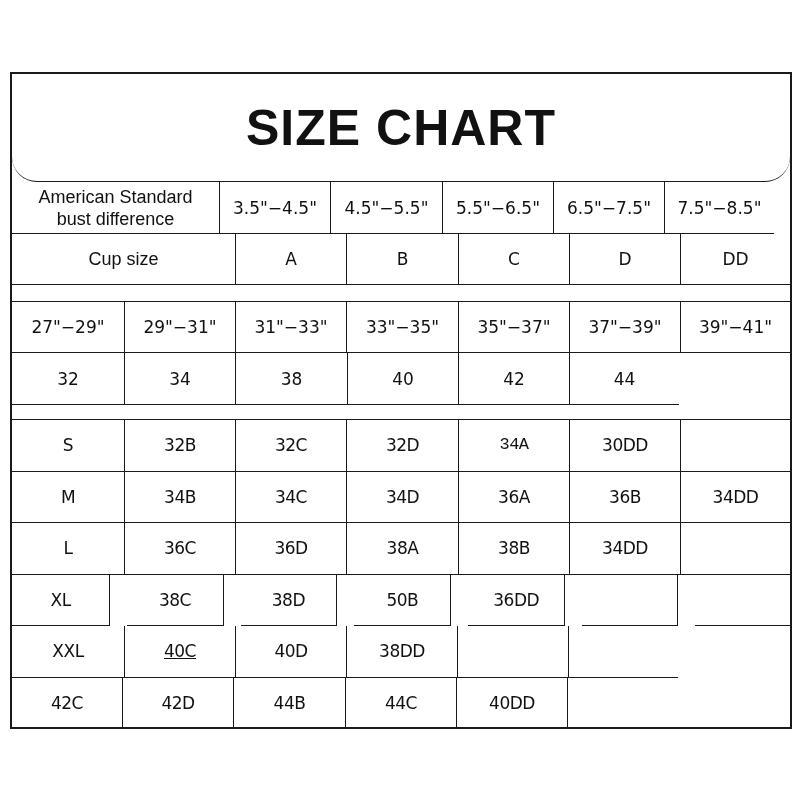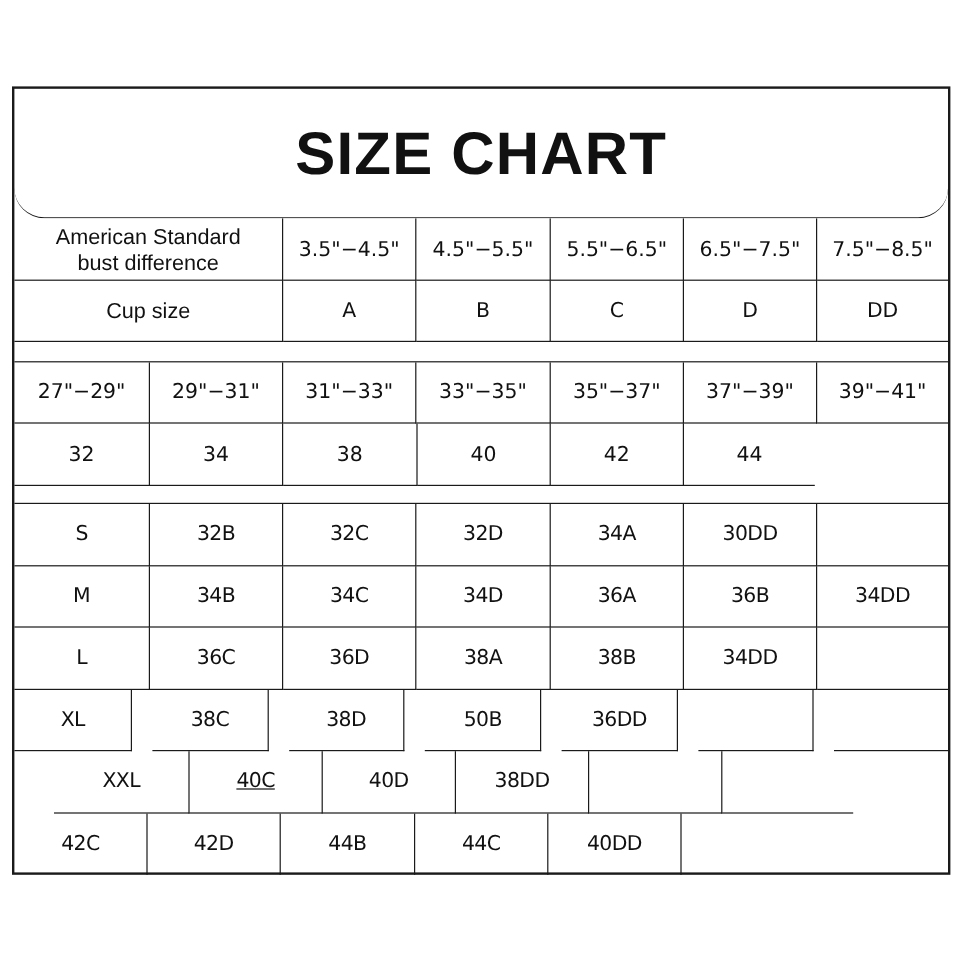--- a/index.html
+++ b/index.html
@@ -13,21 +13,21 @@
   .narrow{font-family:"DejaVu Sans",sans-serif;font-size:17px;letter-spacing:-0.5px;}
   .mono{font-family:"DejaVu Sans",sans-serif;font-size:17px;}
 </style>
 </head>
 <body>
 
 <div class="frame">
   <div class="title">SIZE CHART</div>
 
   <div class="row" style="top:108px;height:52px;">
-    <div class="cell" style="width:224px;flex-direction:column;">
+    <div class="cell" style="width:208px;flex-direction:column;">
       <span>American Standard</span>
       <span>bust difference</span>
     </div>
     <div class="cell mono" style="width:111px">3.5"−4.5"</div>
     <div class="cell mono" style="width:112px">4.5"−5.5"</div>
     <div class="cell mono" style="width:111px">5.5"−6.5"</div>
     <div class="cell mono" style="width:111px">6.5"−7.5"</div>
     <div class="cell mono" style="width:109px">7.5"−8.5"</div>
   </div>
 
@@ -62,21 +62,21 @@
   </div>
 
   <div class="gap" style="top:331px;height:15px;"></div>
 
   <div id="size-rows">
       <div class="row" style="top: 346px; height: 51.5px;">
         <div class="cell narrow" style="width: 113px;">S</div>
         <div class="cell narrow" style="width: 111px;">32B</div>
         <div class="cell narrow" style="width: 111px;">32C</div>
         <div class="cell narrow" style="width: 112px;">32D</div>
-        <div class="cell narrow" style="width: 111px;">34A</div>
+        <div class="cell narrow" style="width: 111px; font-family: Liberation Mono, monospace;">34A</div>
         <div class="cell narrow" style="width: 111px;">30DD</div>
         <div class="cell narrow" style="width: 109px;"></div>
       </div>
       <div class="row" style="top: 397.5px; height: 51.5px;">
         <div class="cell narrow" style="width: 113px;">M</div>
         <div class="cell narrow" style="width: 111px;">34B</div>
         <div class="cell narrow" style="width: 111px;">34C</div>
         <div class="cell narrow" style="width: 112px;">34D</div>
         <div class="cell narrow" style="width: 111px;">36A</div>
         <div class="cell narrow" style="width: 111px;">36B</div>
@@ -94,21 +94,21 @@
       <div class="row" style="top: 500.5px; height: 51.5px; gap: 17px;">
         <div class="cell narrow" style="width: 113px;">XL</div>
         <div class="cell narrow" style="width: 111px;">38C</div>
         <div class="cell narrow" style="width: 111px;">38D</div>
         <div class="cell narrow" style="width: 112px;">50B</div>
         <div class="cell narrow" style="width: 111px;">36DD</div>
         <div class="cell narrow" style="width: 111px;"></div>
         <div class="cell narrow" style="width: 109px;"></div>
       </div>
       <div class="row" style="top: 552px; height: 51.5px;">
-        <div class="cell narrow" style="width: 113px; margin-left: 33px;">XXL</div>
+        <div class="cell narrow" style="width: 113px;">XXL</div>
         <div class="cell narrow" style="width: 111px; text-decoration: underline;">40C</div>
         <div class="cell narrow" style="width: 111px;">40D</div>
         <div class="cell narrow" style="width: 111px;">38DD</div>
         <div class="cell narrow" style="width: 111px;"></div>
         <div class="cell narrow" style="width: 109px;"></div>
       </div>
       <div class="row" style="top: 603.5px; height: 51.5px;">
         <div class="cell narrow" style="width: 111px; border-bottom: none;">42C</div>
         <div class="cell narrow" style="width: 111px; border-bottom: none;">42D</div>
         <div class="cell narrow" style="width: 112px; border-bottom: none;">44B</div>

